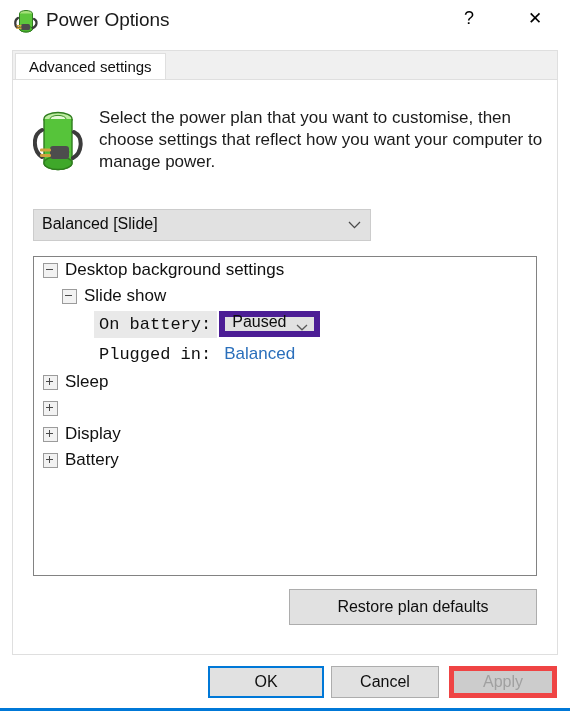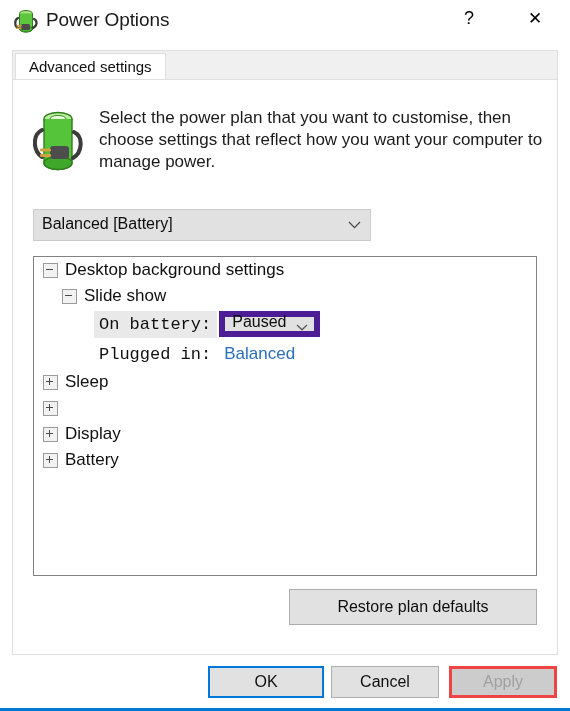--- a/index.html
+++ b/index.html
@@ -264,21 +264,21 @@
     border: 2px solid #0078d7;
   }
   #cancel-button {
     left: 331px; top: 666px;
     width: 108px; height: 32px;
   }
   #apply-button {
     left: 449px; top: 666px;
     width: 108px; height: 32px;
     background: #cccccc;
-    border: 3px solid #ef4444;
+    border: 5px solid #ef4444;
     color: #a0a0a0;
   }
 </style>
 </head>
 <body>
 
 <div id="dialog">
 
   <div class="titlebar">
 
@@ -320,21 +320,21 @@
     <path d="M9 24 C-1 29 0 45 9 51" fill="none" stroke="#3c3c3c" stroke-width="4" stroke-linecap="round"></path>
     <path d="M41 26 C51 31 49 47 40 52" fill="none" stroke="#3c3c3c" stroke-width="4" stroke-linecap="round"></path>
     <rect x="17" y="40" width="19" height="13" rx="3" fill="#4d4d4d"></rect>
     <rect x="7" y="42.5" width="11" height="3" rx="1.2" fill="#cfa33f"></rect>
     <rect x="7" y="48" width="11" height="3" rx="1.2" fill="#cfa33f"></rect>
   </svg>
 
   <div class="header-text">Select the power plan that you want to customise, then choose settings that reflect how you want your computer to manage power.</div>
 
   <div class="plan-combo">
-    <span class="plan-combo-text">Balanced [Battery]</span>
+    <span class="plan-combo-text">Balanced [Slide]</span>
     <svg class="combo-arrow" width="13" height="8" viewBox="0 0 13 8">
       <path d="M1 1 L6.5 6.6 L12 1" fill="none" stroke="#4a4a4a" stroke-width="1.3"></path>
     </svg>
   </div>
 
   <div class="listbox">
     <div class="tree">
 
       <div class="tnode lvl0">
         <span class="expander"></span>

